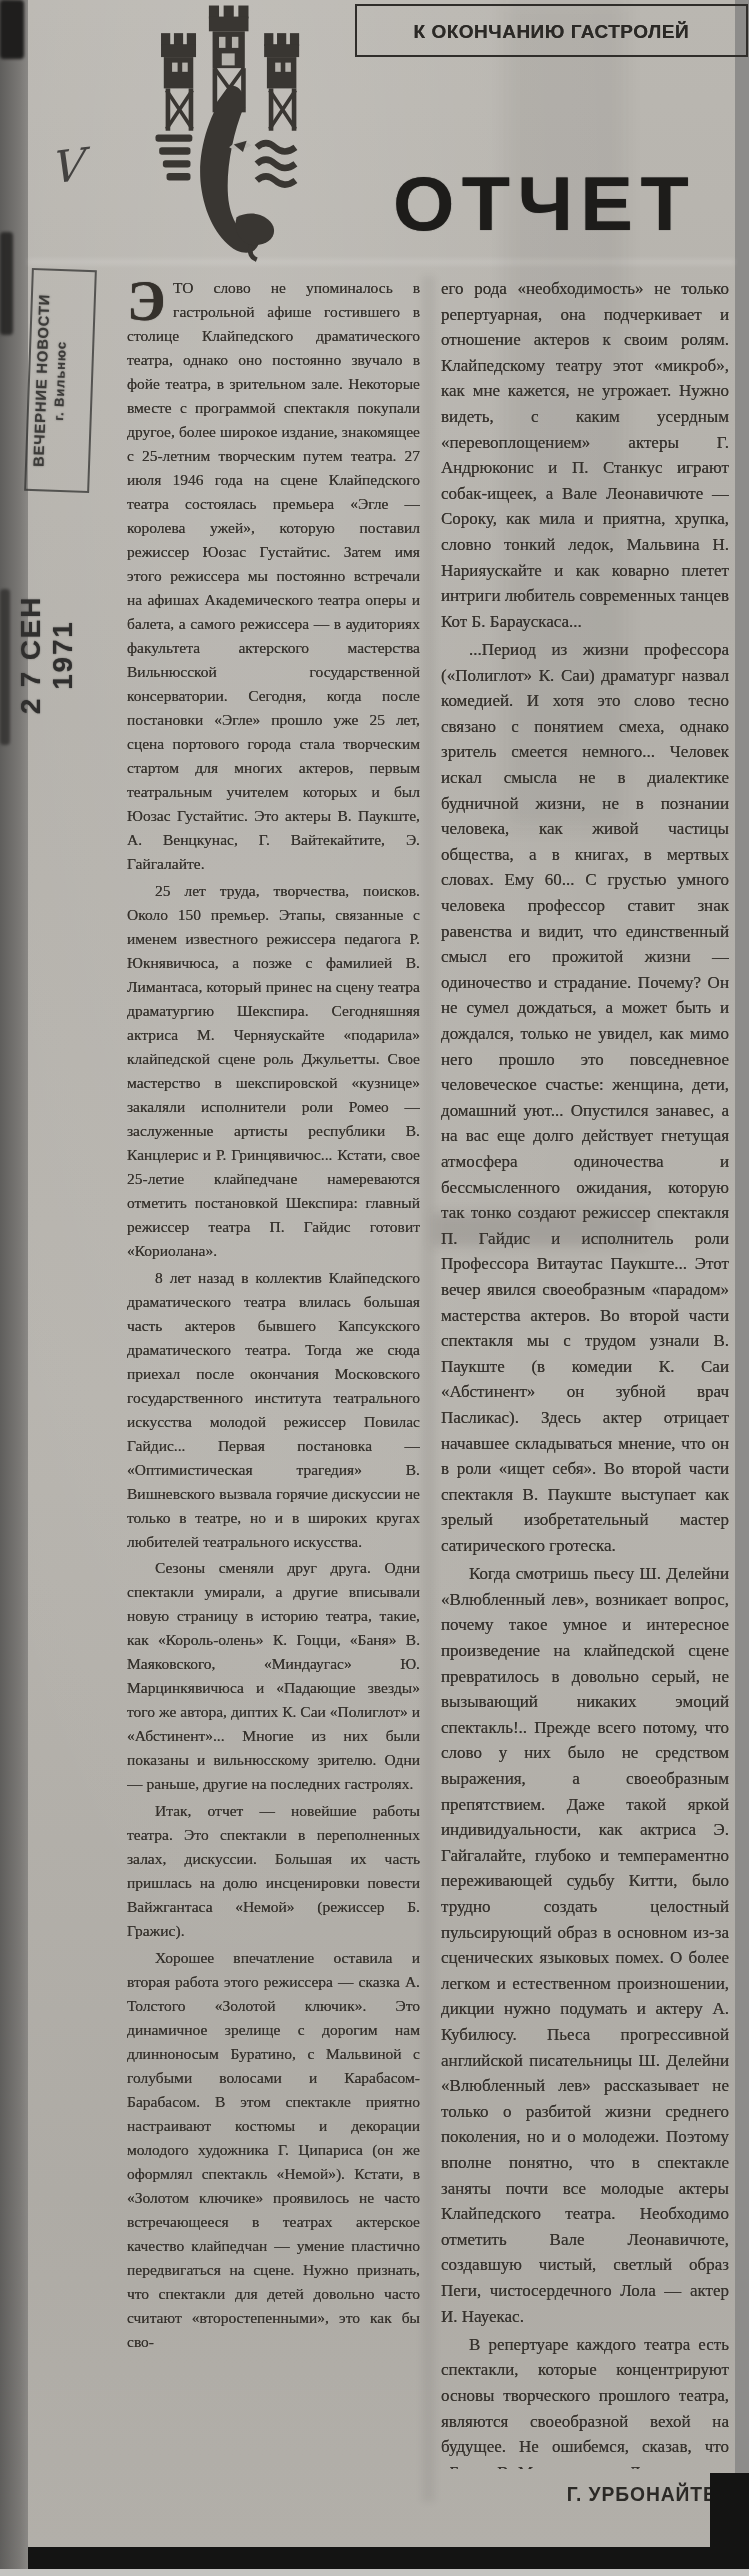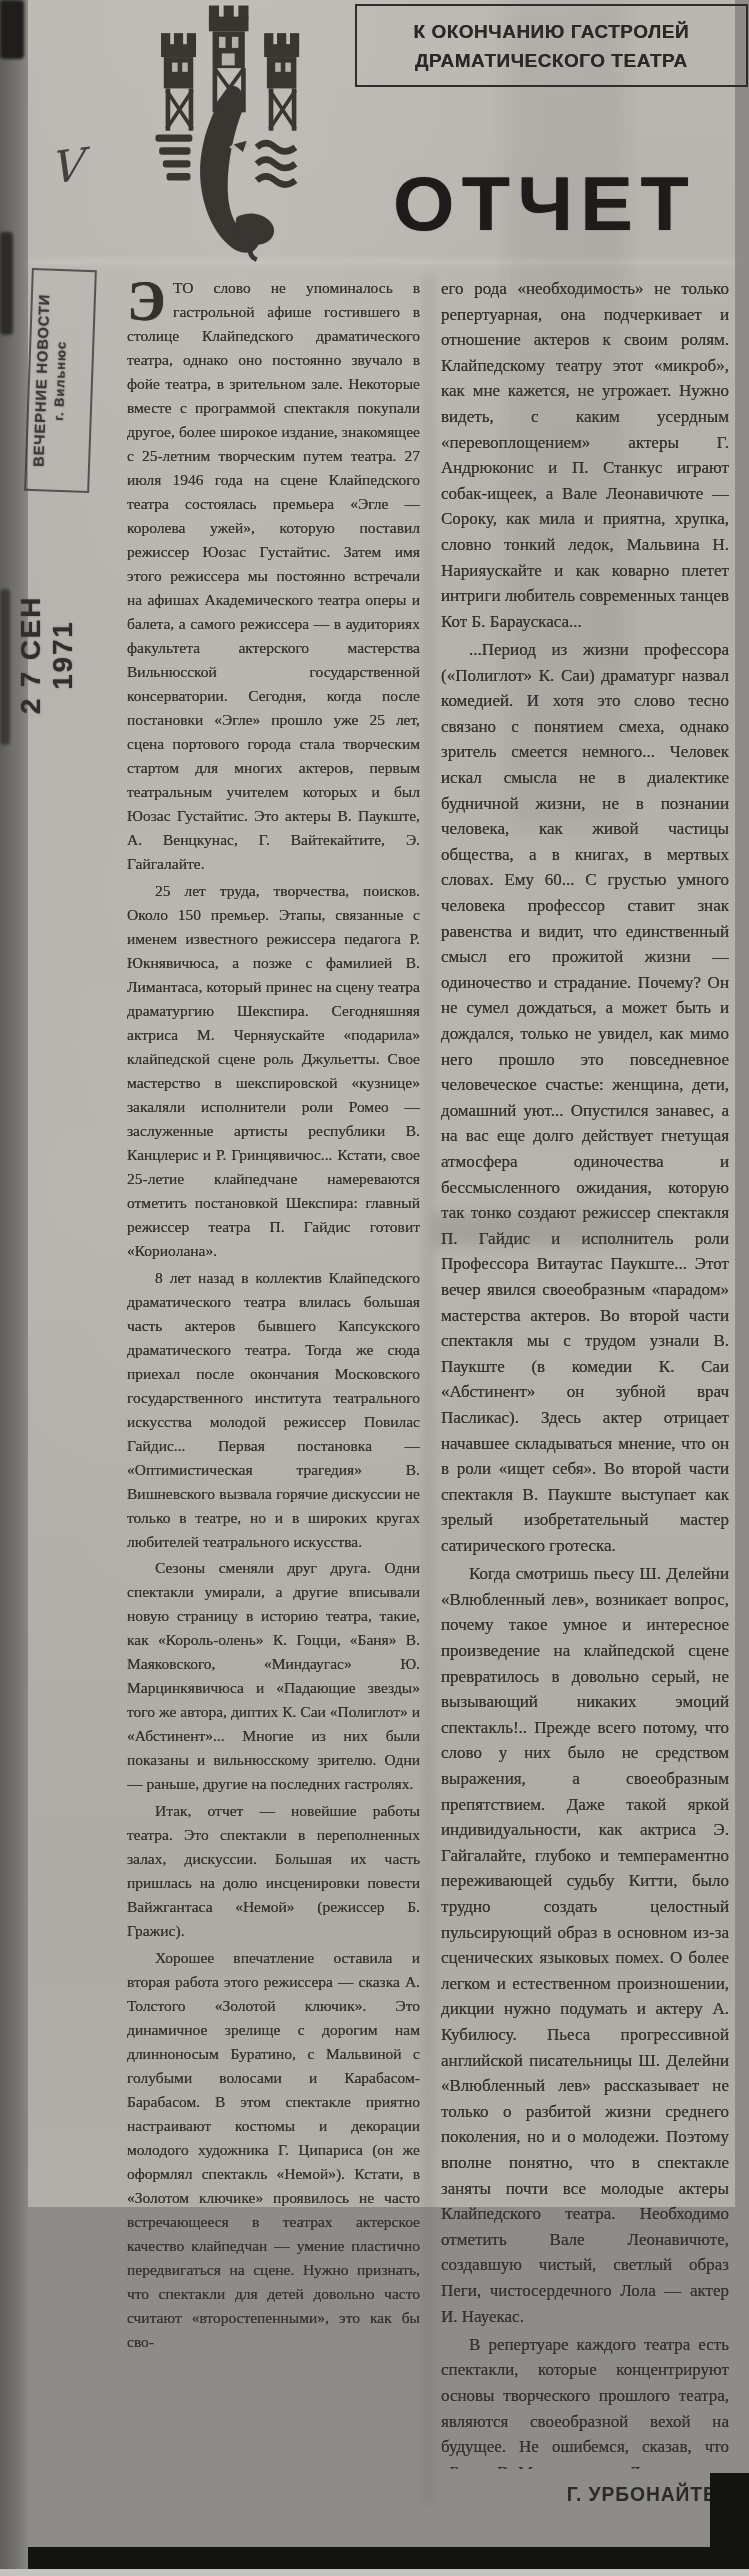--- a/index.html
+++ b/index.html
@@ -6,21 +6,21 @@
   .page{position:relative;width:750px;height:2576px;overflow:hidden;
         background:#8d8c8a;font-family:"Liberation Serif","DejaVu Serif",serif;}
   
   .edge-left{position:absolute;left:0;top:0;width:28px;height:2576px;
              background:linear-gradient(90deg,#5f5e5c,#7a7875 70%,#8a8885);}
   .blob{position:absolute;background:#1f1e1d;filter:blur(1.8px);border-radius:3.7px;}
   .blob1{left:0;top:0;width:24px;height:59px;}
   .blob2{left:0;top:232px;width:13px;height:103px;opacity:.8;}
   .blob3{left:0;top:589px;width:10px;height:156px;opacity:.6;}
   
-  .clip{position:absolute;left:28px;top:0;width:707px;height:2207px;
+  .clip{position:absolute;left:28px;top:0;width:707px;height:2547px;
         background:
           radial-gradient(ellipse at 30% 12%, rgba(255,255,255,.10), rgba(0,0,0,0) 55%),
           linear-gradient(180deg,#bab7b1 0%,#b3b0aa 28%,#b7b4ae 55%,#aeaba5 86%,#b2afa9 100%);
         color:#35312c;}
   .tex{position:absolute;pointer-events:none;}
   .crease{left:0;top:259px;width:707px;height:5.5px;background:rgba(255,255,255,.14);filter:blur(2.8px);}
   .streak{left:478px;top:0;width:120px;height:828px;background:rgba(25,24,22,.05);filter:blur(8.3px);}
   .smudge{left:405px;top:1213px;width:212px;height:33px;background:rgba(30,28,25,.12);filter:blur(5.5px);}
   .gutter{left:394px;top:276px;width:13px;height:2226px;background:rgba(0,0,0,.05);filter:blur(3.7px);}
   
@@ -130,21 +130,20 @@
           <path d="M118 178 q10 -9 20 0 q10 9 22 0" stroke="#2e2b27" stroke-width="7" fill="none"></path>
           <path d="M118 196 q10 -9 20 0 q10 9 22 0" stroke="#2e2b27" stroke-width="7" fill="none"></path>
           <path d="M96 236 C110 228 130 232 136 246 C140 258 128 268 112 266 C100 264 92 250 96 236 Z"></path>
           <path d="M112 266 q-4 12 6 16" stroke="#2e2b27" stroke-width="5" fill="none"></path>
         </g>
       </svg>
     </div>
 
     <div class="kicker">
       <div>К ОКОНЧАНИЮ ГАСТРОЛЕЙ</div>
-      <div>ДРАМАТИЧЕСКОГО ТЕАТРА</div>
     </div>
 
     <div class="title">ОТЧЕТ</div>
 
     <div class="check">V</div>
 
     <div class="stampbox">
       <div class="rot">
         <div class="l1">ВЕЧЕРНИЕ НОВОСТИ</div>
         <div class="l2">г. Вильнюс</div>

